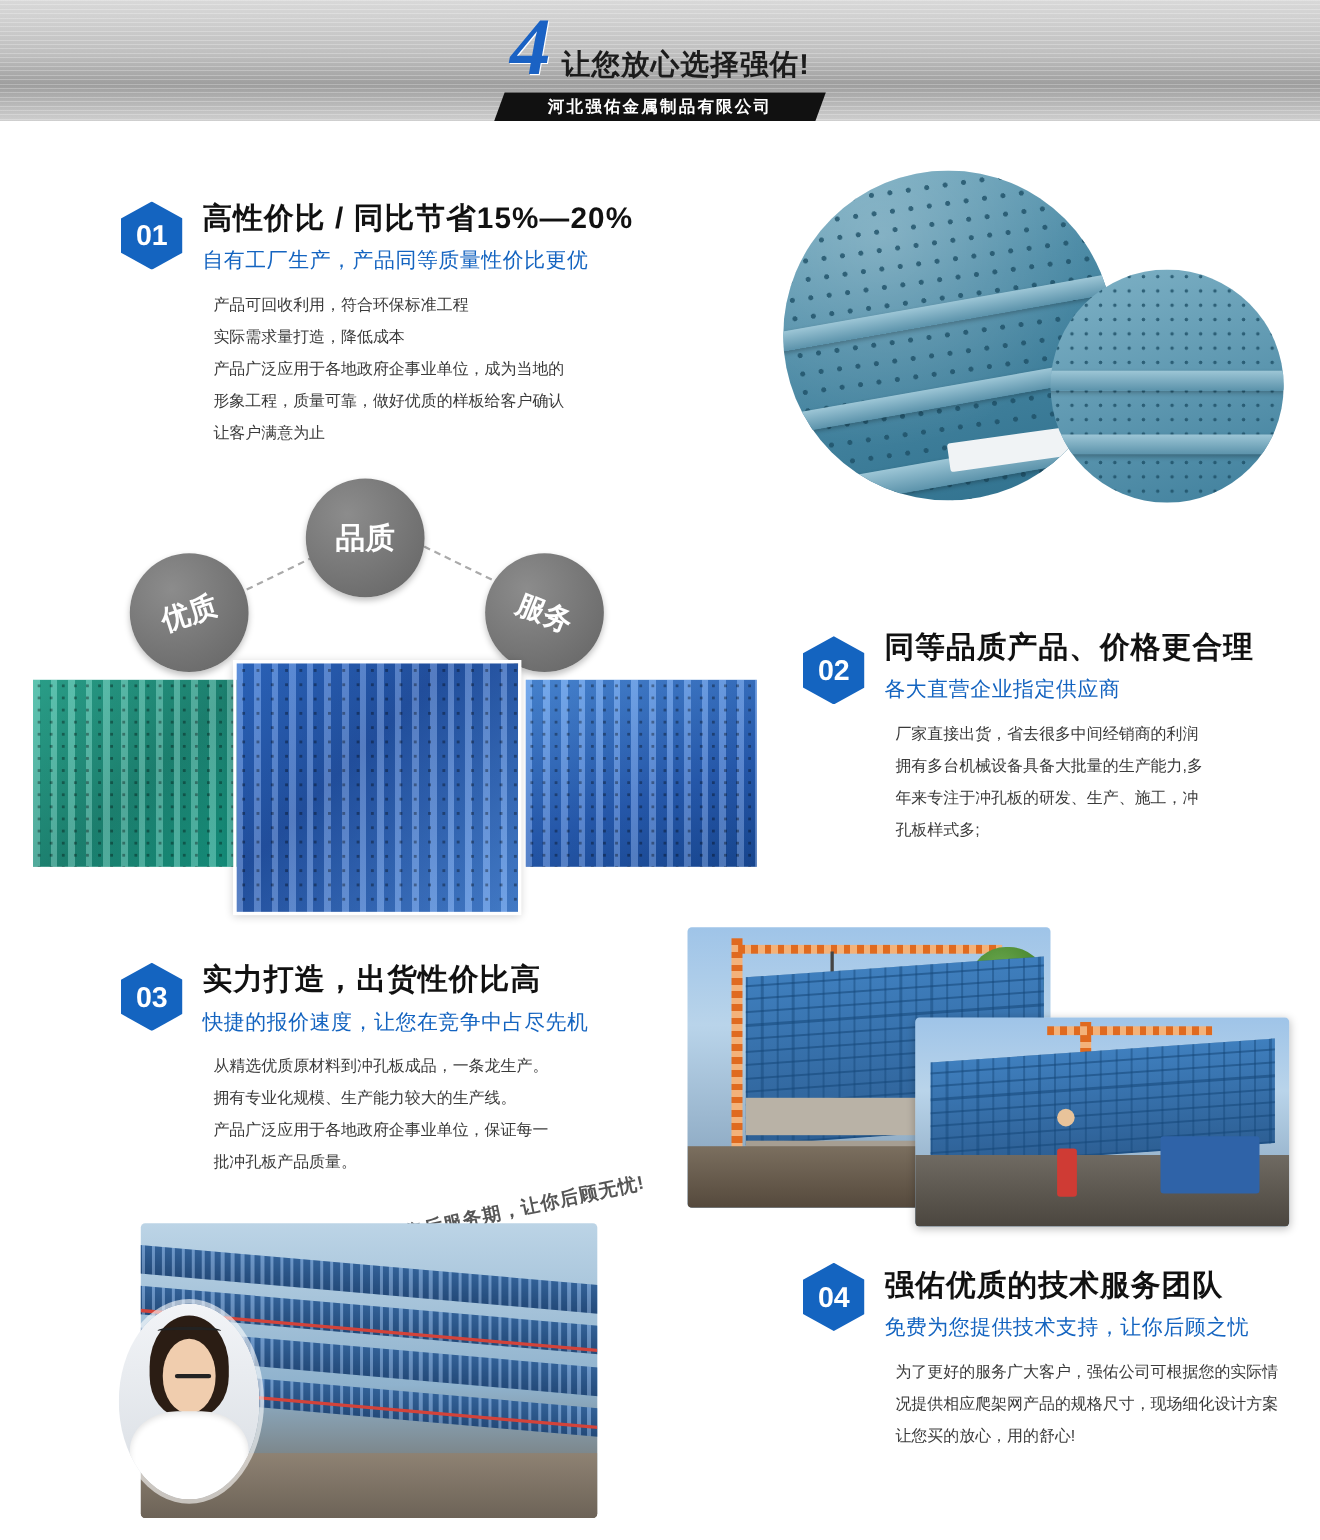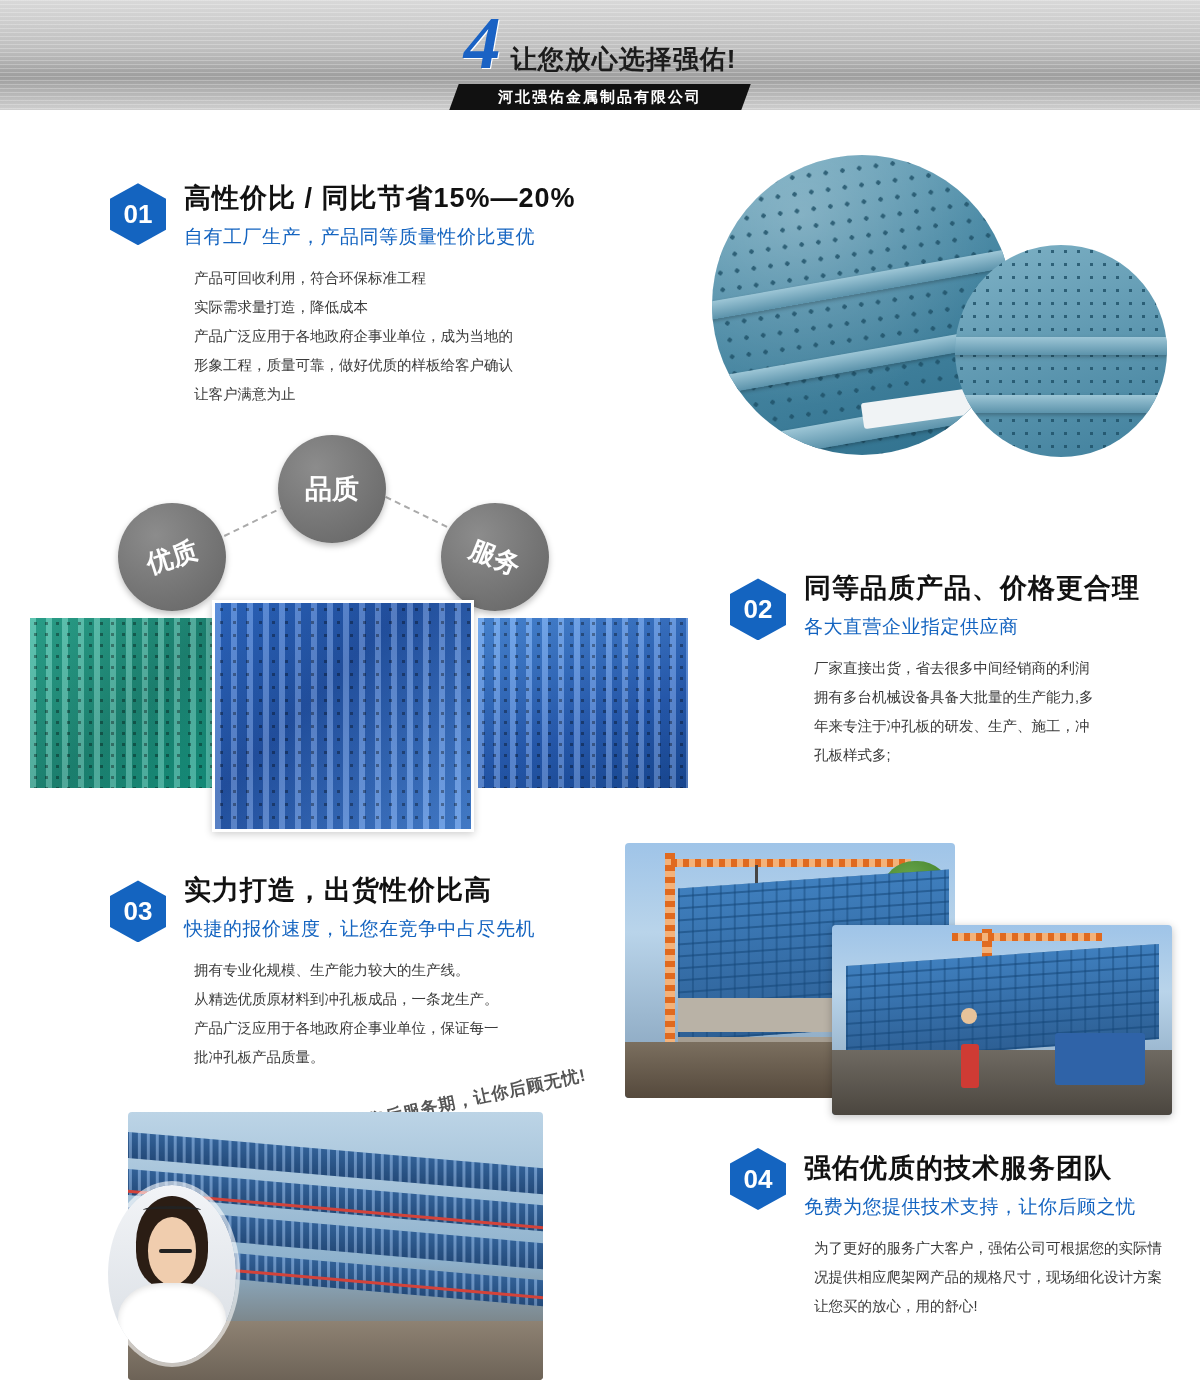--- a/index.html
+++ b/index.html
@@ -271,30 +271,30 @@
   </div>
   <div class="body-txt" style="margin-left:84px;">
     <div>厂家直接出货，省去很多中间经销商的利润</div>
     <div>拥有多台机械设备具备大批量的生产能力,多</div>
     <div>年来专注于冲孔板的研发、生产、施工，冲</div>
     <div>孔板样式多;</div>
   </div>
 </div>
 
 <div class="sec" style="left:110px; top:870px; width:520px;">
-  <div style="display:flex; align-items:flex-end; gap:18px;">
+  <div style="display:flex; align-items:center; gap:18px;">
     <div class="num-badge">03</div>
     <div style="padding-top:4px;">
       <div class="title-1">实力打造，出货性价比高</div>
       <div class="title-2">快捷的报价速度，让您在竞争中占尽先机</div>
     </div>
   </div>
   <div class="body-txt" style="margin-left:84px;">
+    <div>从精选优质原材料到冲孔板成品，一条龙生产。</div>
     <div>拥有专业化规模、生产能力较大的生产线。</div>
-    <div>从精选优质原材料到冲孔板成品，一条龙生产。</div>
     <div>产品广泛应用于各地政府企事业单位，保证每一</div>
     <div>批冲孔板产品质量。</div>
   </div>
 </div>
 
 <div class="photo site" style="left:625px; top:843px; width:330px; height:255px; border-radius:4px;">
   <div class="crane-mast" style="left:40px; top:10px; height:210px;"></div>
   <div class="crane-arm" style="left:46px; top:16px; width:240px;"></div>
   <div style="position:absolute; left:130px; top:22px; width:3px; height:48px; background:#444;"></div>
   <div class="tree" style="right:6px; top:18px; width:66px; height:60px;"></div>

